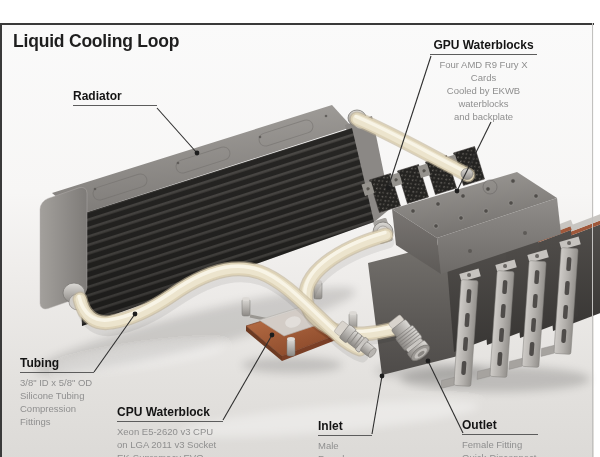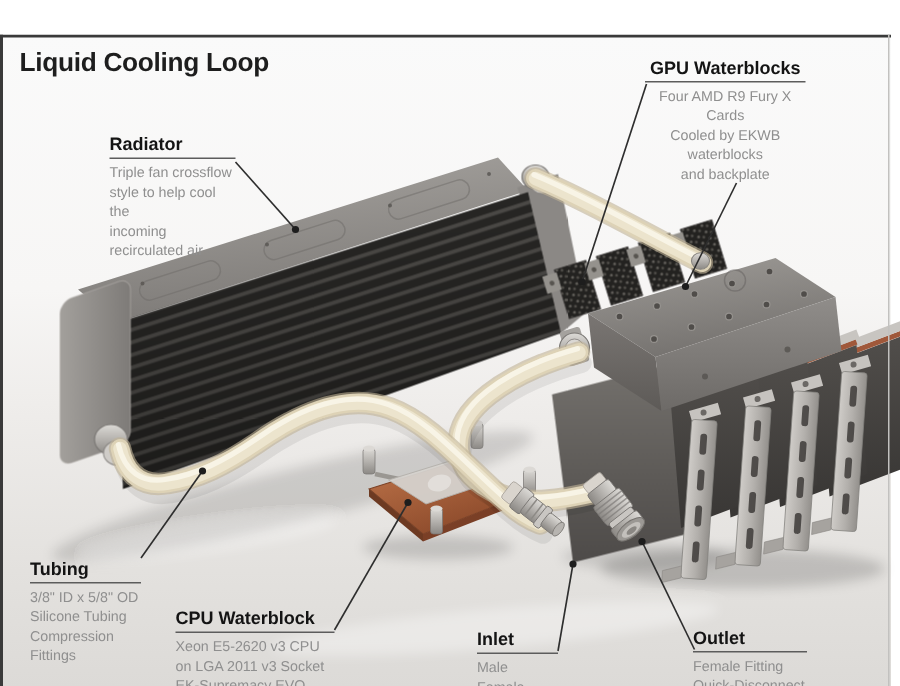--- a/index.html
+++ b/index.html
@@ -16,21 +16,21 @@
          color:#1e1e1e;letter-spacing:-.2px;}
   .label{position:absolute;}
   .label .t{font-size:12px;font-weight:bold;color:#141414;border-bottom:1px solid #5c5c5c;
          padding-bottom:2px;}
   .label .d{font-size:9.5px;line-height:1.38;color:#8f8f8f;white-space:pre-line;margin-top:3px;}
   .alignR{text-align:center;}
   .alignC{text-align:left;}
   #lb-radiator{left:73px;top:66px;width:84px;}
   #lb-gpu{left:430px;top:15px;width:107px;}
   #lb-bridge{left:490px;top:82px;width:98px;}
-  #lb-tubing{left:20px;top:349px;width:74px;}
+  #lb-tubing{left:20px;top:333px;width:74px;}
   #lb-cpu{left:117px;top:382px;width:106px;}
   #lb-inlet{left:318px;top:396px;width:54px;}
   #lb-outlet{left:462px;top:395px;width:76px;}
   svg{position:absolute;left:0;top:0;}
 </style>
 </head>
 <body>
 
 <div id="stage">
   <div class="photo"></div>
@@ -360,23 +360,20 @@
 
   <div class="border-top"></div>
   <div class="border-left"></div>
   <div class="border-right"></div>
   <div class="bottom-strip"></div>
 
   <div id="main-title">Liquid Cooling Loop</div>
 
   <div class="label" id="lb-radiator">
     <div class="t">Radiator</div>
-    <div class="d">Triple fan crossflow
-style to help cool the
-incoming recirculated air</div>
   </div>
 
   <div class="label alignR" id="lb-gpu">
     <div class="t">GPU Waterblocks</div>
     <div class="d">Four AMD R9 Fury X Cards
 Cooled by EKWB waterblocks
 and backplate</div>
   </div>
 
 

